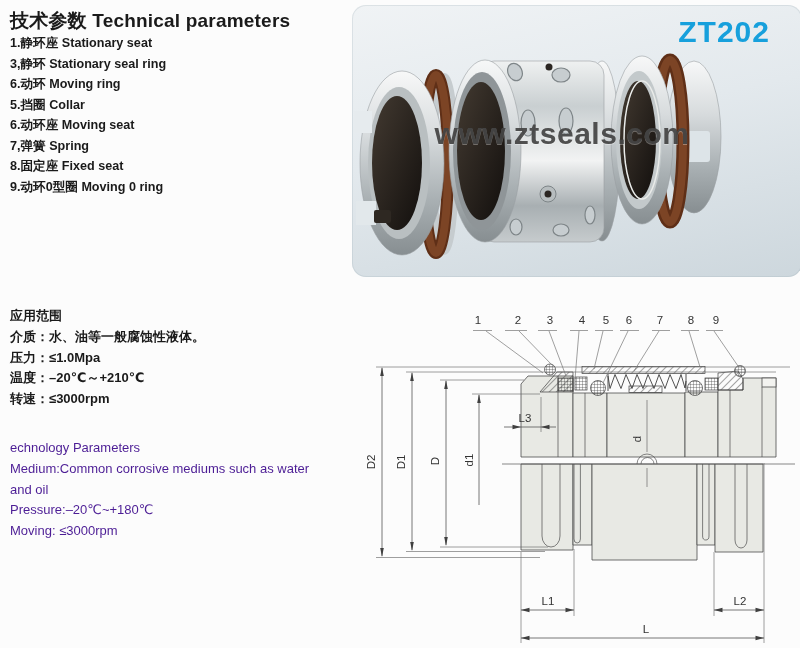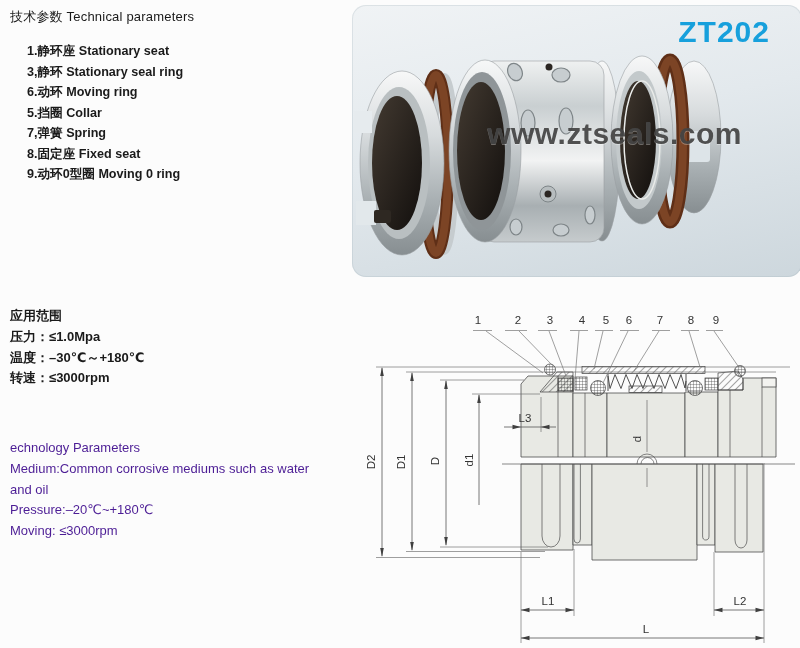--- a/index.html
+++ b/index.html
@@ -3,60 +3,62 @@
 <meta charset="utf-8">
 <style>
   html,body{margin:0;padding:0;}
   body{
     width:800px;height:648px;position:relative;overflow:hidden;
     background:#fcfcfc;
     font-family:"Liberation Sans","DejaVu Sans",sans-serif;
     color:#1a1a1a;
   }
   .abs{position:absolute;}
-  .tech-title{left:10px;top:8px;font-size:13px;font-weight:400;letter-spacing:.2px;}
-  .tech-list{left:10px;top:41px;font-size:12.6px;line-height:20.5px;font-weight:600;margin-left:17px;}
+  .tech-title{left:10px;top:8px;font-size:19px;font-weight:700;letter-spacing:.2px;}
+  .tech-list{left:10px;top:33px;font-size:12.6px;line-height:20.5px;font-weight:600;}
   .app-zh{left:10px;top:306px;font-size:13px;line-height:20.8px;font-weight:700;}
   .app-en{left:10px;top:438px;font-size:13px;line-height:20.8px;font-weight:400;color:#4c1d95;}
   .photo{
     left:352px;top:5px;width:450px;height:272px;border-radius:14px;overflow:hidden;
     background:linear-gradient(168deg,#f0f3f5 0%,#e3e9ed 45%,#cdd7dd 100%);
     box-shadow:inset 0 0 0 1px rgba(160,175,185,.25);
   }
   .model{
     position:absolute;right:32px;top:10px;
     font-size:30px;font-weight:700;letter-spacing:1px;
   }
   .watermark{
-    position:absolute;left:30px;top:112px;width:360px;text-align:right;
+    position:absolute;left:30px;top:112px;width:360px;text-align:center;
     font-size:30px;font-weight:700;letter-spacing:.5px;color:#454545;opacity:.93;
     text-shadow:0 1px 0 rgba(255,255,255,.35);
   }
   .drawing{left:352px;top:298px;}
   svg text{font-family:"Liberation Sans","DejaVu Sans",sans-serif;fill:#333;}
 </style>
 </head>
 <body>
 
 <div class="abs tech-title">技术参数  Technical parameters</div>
 
 <div class="abs tech-list">
   <div>1.静环座  Stationary seat</div>
   <div>3,静环 Stationary seal ring</div>
   <div>6.动环 Moving ring</div>
   <div>5.挡圈 Collar</div>
+  <div>6.动环座 Moving seat</div>
   <div>7,弹簧 Spring</div>
   <div>8.固定座 Fixed seat</div>
   <div>9.动环0型圈 Moving 0 ring</div>
 </div>
 
 <div class="abs app-zh">
   <div>应用范围</div>
+  <div>介质：水、油等一般腐蚀性液体。</div>
   <div>压力：≤1.0Mpa</div>
-  <div>温度：–30℃～+180℃</div>
+  <div>温度：–20℃～+210℃</div>
   <div>转速：≤3000rpm</div>
 </div>
 
 <div class="abs app-en">
   <div>echnology Parameters</div>
   <div>Medium:Common corrosive mediums such as water</div>
   <div>and oil</div>
   <div>Pressure:–20℃~+180℃</div>
   <div>Moving: ≤3000rpm</div>
 </div>

